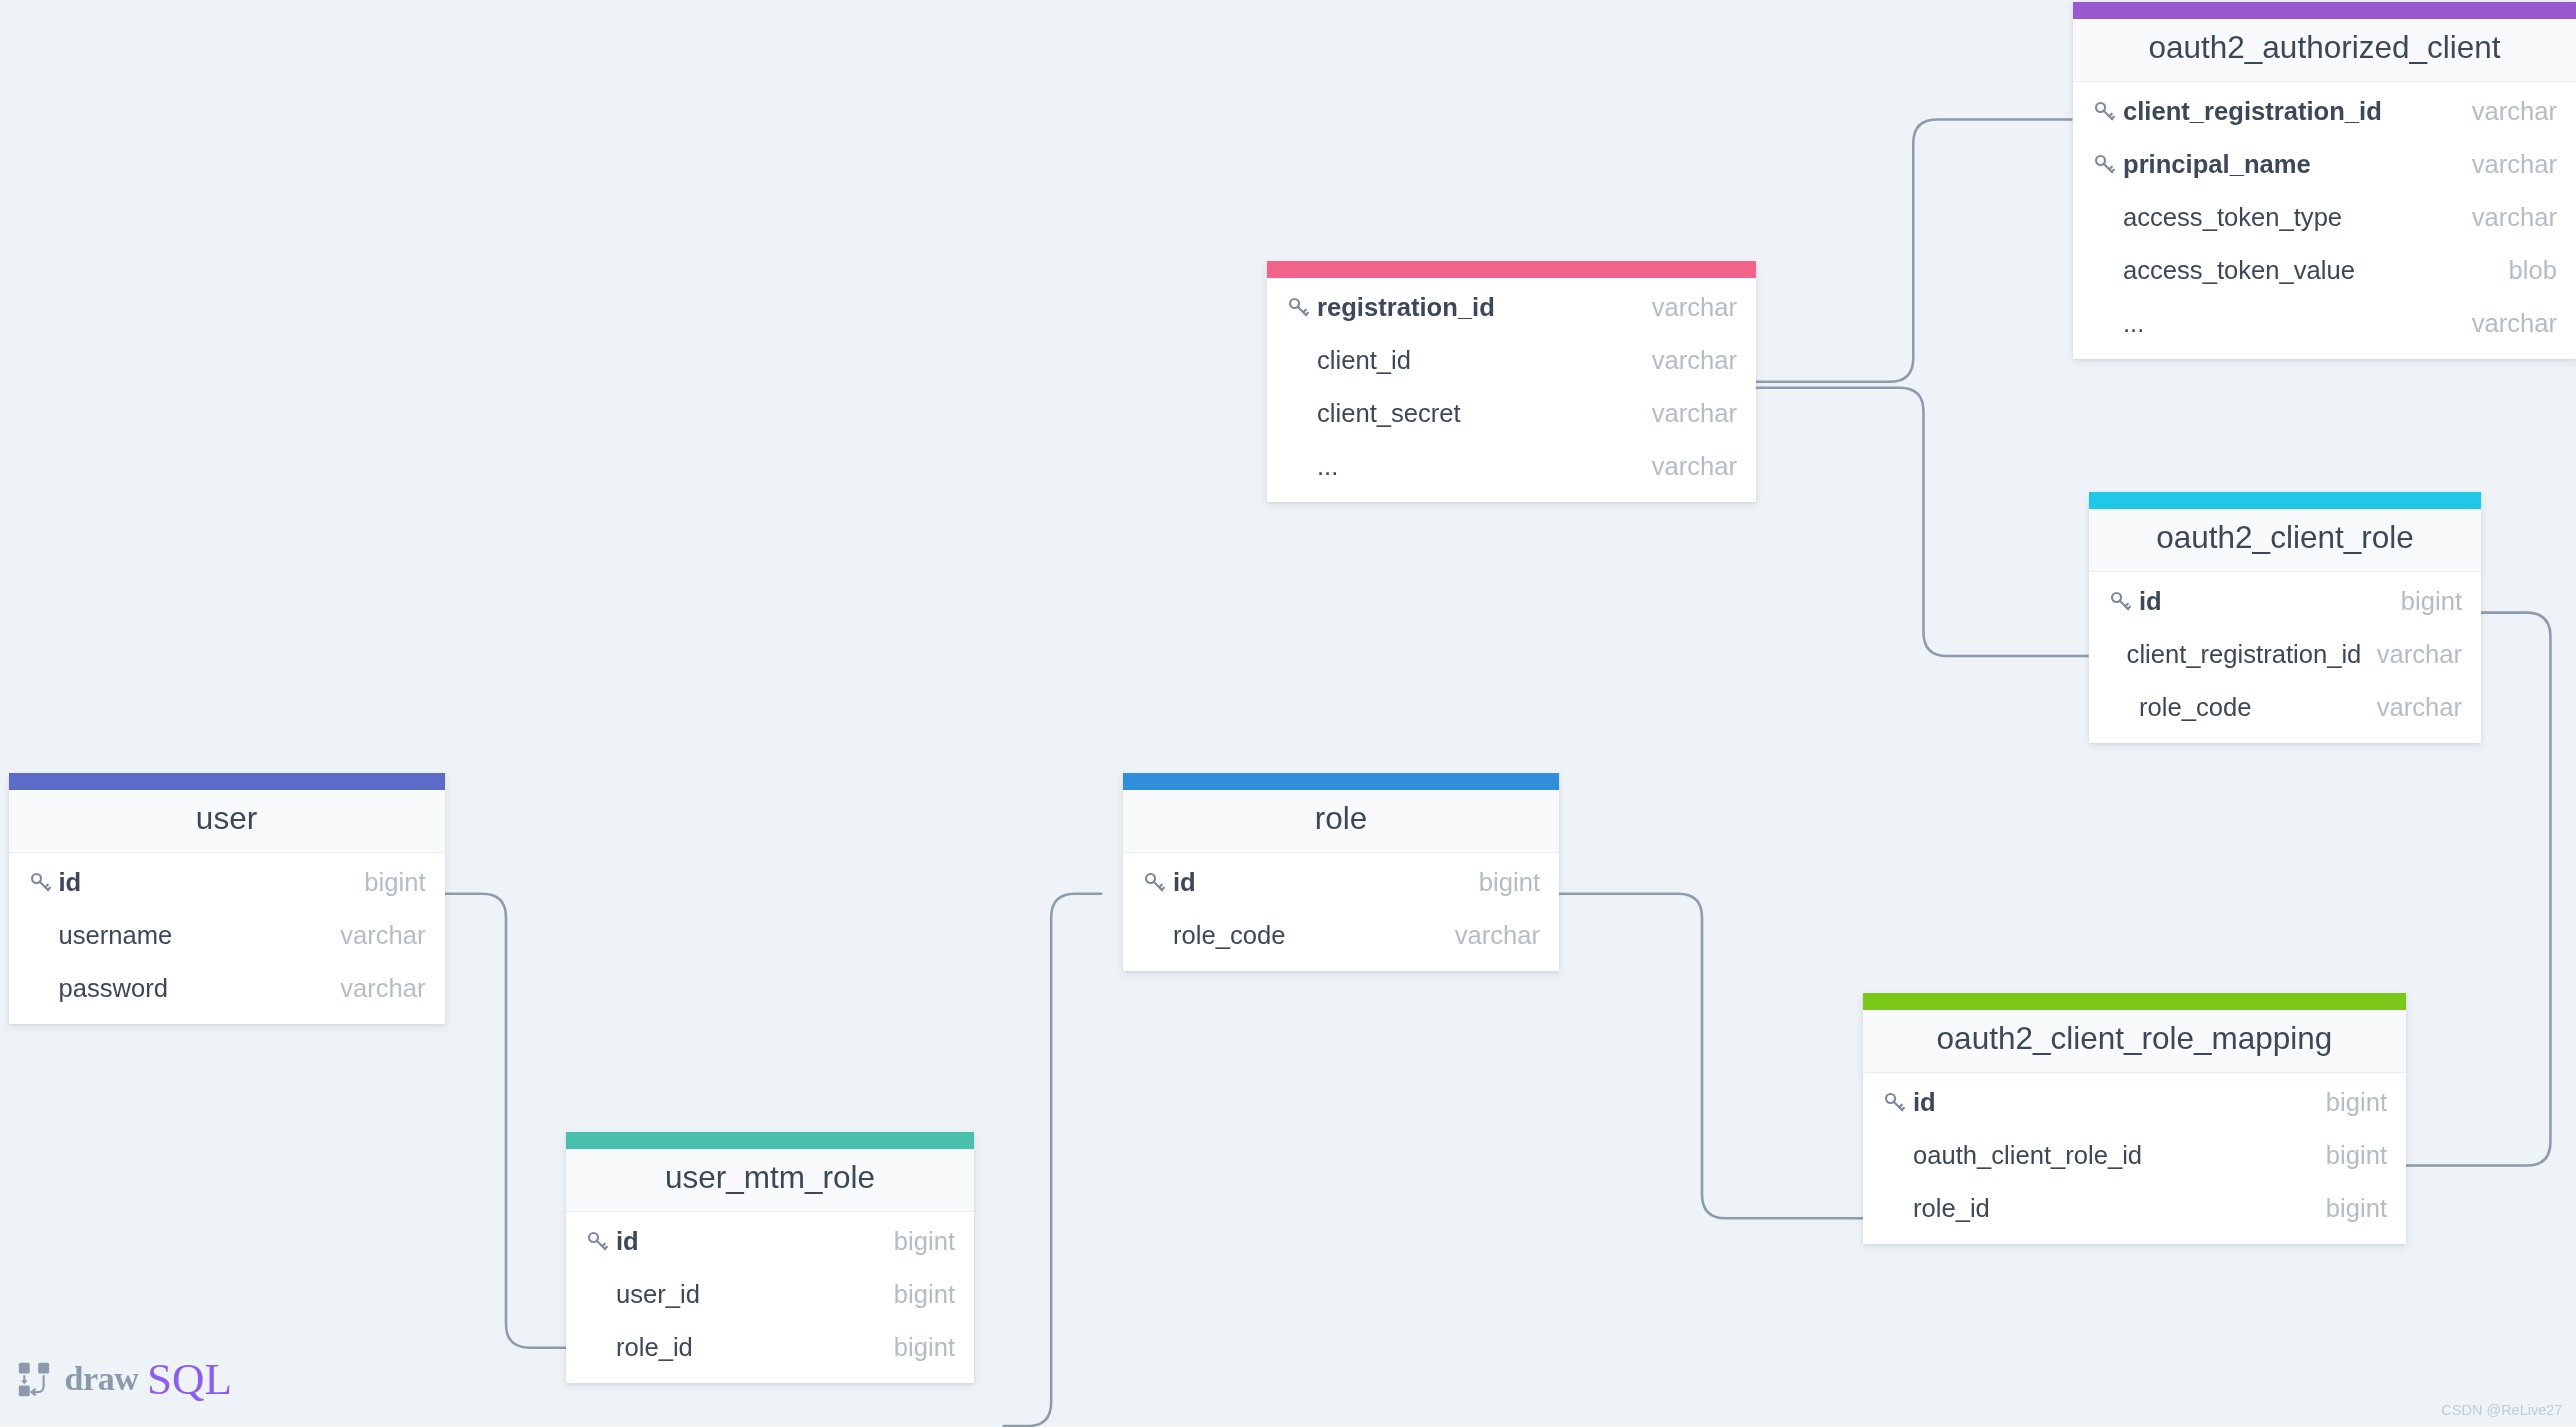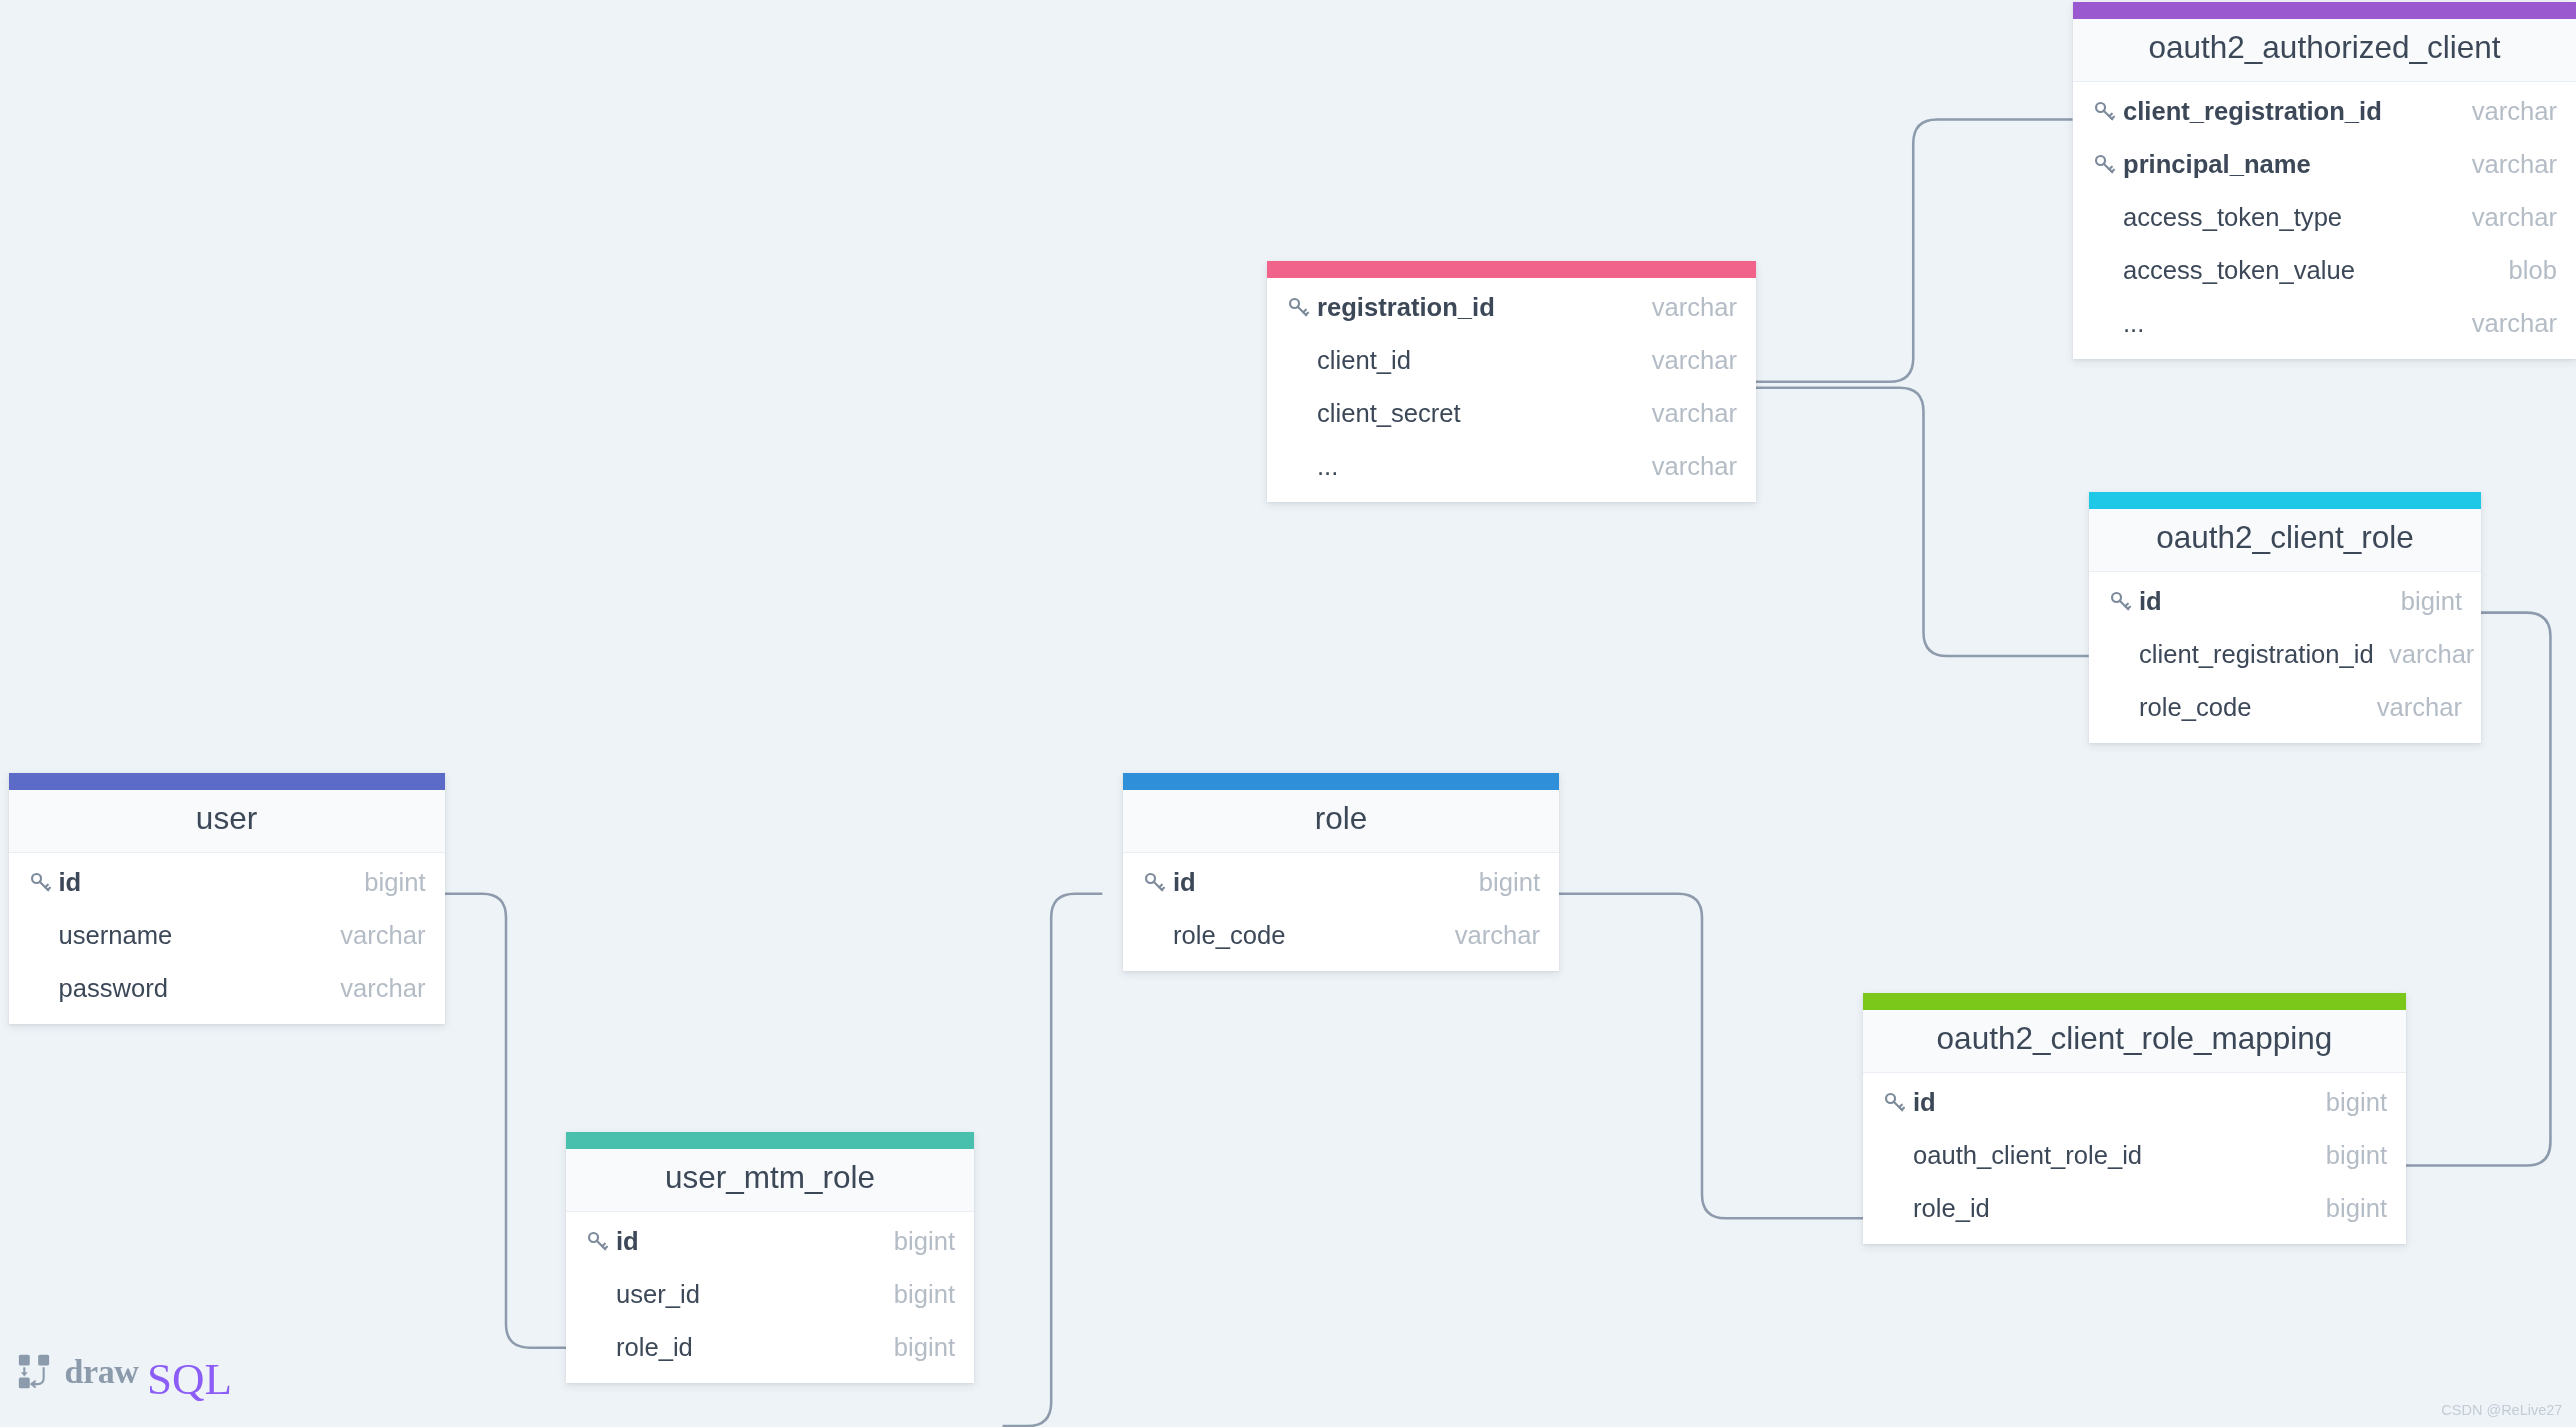--- a/index.html
+++ b/index.html
@@ -59,20 +59,21 @@
   }
   .rows {
     padding: 3.4px 0 8.5px 0;
   }
   .row {
     display: flex;
     align-items: center;
     height: 53px;
     padding: 0 19px 0 19px;
     box-sizing: border-box;
+    justify-content: flex-end;
   }
   .row .key-slot {
     width: 31px;
     flex: 0 0 31px;
     display: flex;
     align-items: center;
   }
   .row .col-name {
     color: #3c4858;
     font-size: 25.6px;
@@ -90,20 +91,21 @@
     margin-left: 15.3px;
     text-align: right;
   }
 
   
   #logo {
     position: absolute;
     left: 17px;
     top: 1353px;
     display: flex;
+    align-items: center;
     gap: 8.5px;
   }
   #logo .logo-mark {
     display: block;
   }
   #logo .logo-draw {
     font-family: "Liberation Serif", serif;
     font-weight: bold;
     font-size: 34px;
     color: #8c9bab;

